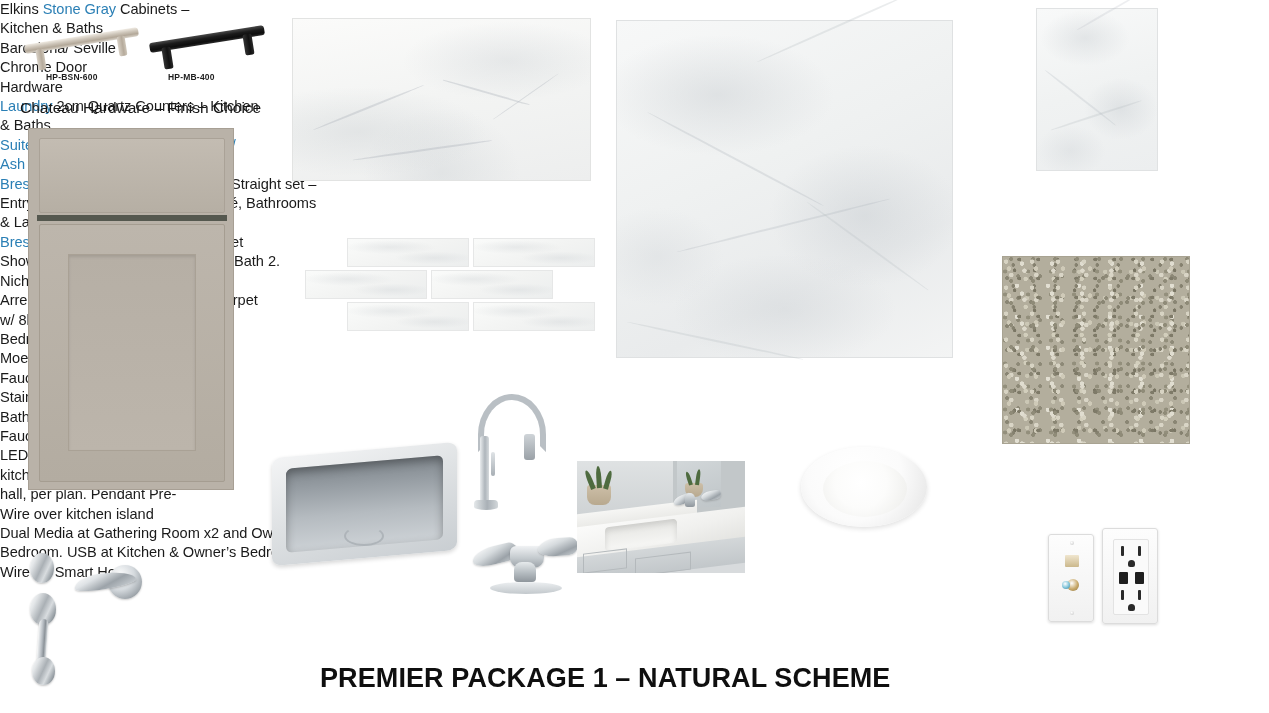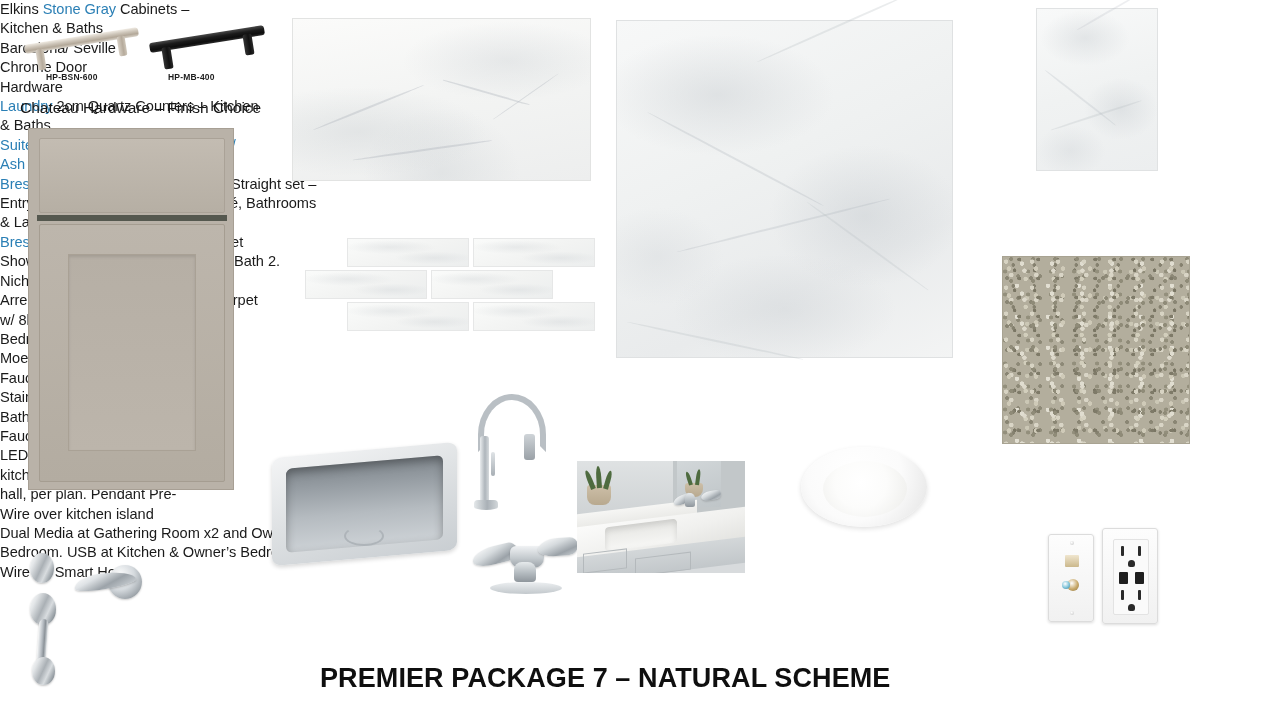--- a/index.html
+++ b/index.html
@@ -518,15 +518,15 @@
         <div class="usb-port" style="left:5px;top:32px;width:9px;height:12px;"></div>
         <div class="usb-port" style="left:21px;top:32px;width:9px;height:12px;"></div>
         <div class="recep-slot" style="left:7px;top:50px;width:3px;height:10px;"></div>
         <div class="recep-slot" style="left:24px;top:50px;width:3px;height:10px;"></div>
         <div class="recep-ground" style="left:14px;top:64px;width:7px;height:7px;"></div>
       </div>
     </div>
   </div>
   <div class="cap" style="left:913px;top:641px;width:345px;">Dual Media at Gathering Room x2 and Owners Bedroom. USB at Kitchen &amp; Owner’s Bedroom. Pre-Wire for Smart Home.</div>
 
-  <div class="board-title" style="left:320px;top:663px;">PREMIER PACKAGE 7 – NATURAL SCHEME</div>
+  <div class="board-title" style="left:320px;top:663px;">PREMIER PACKAGE 1 – NATURAL SCHEME</div>
 
 </div>
 
 </body></html>

